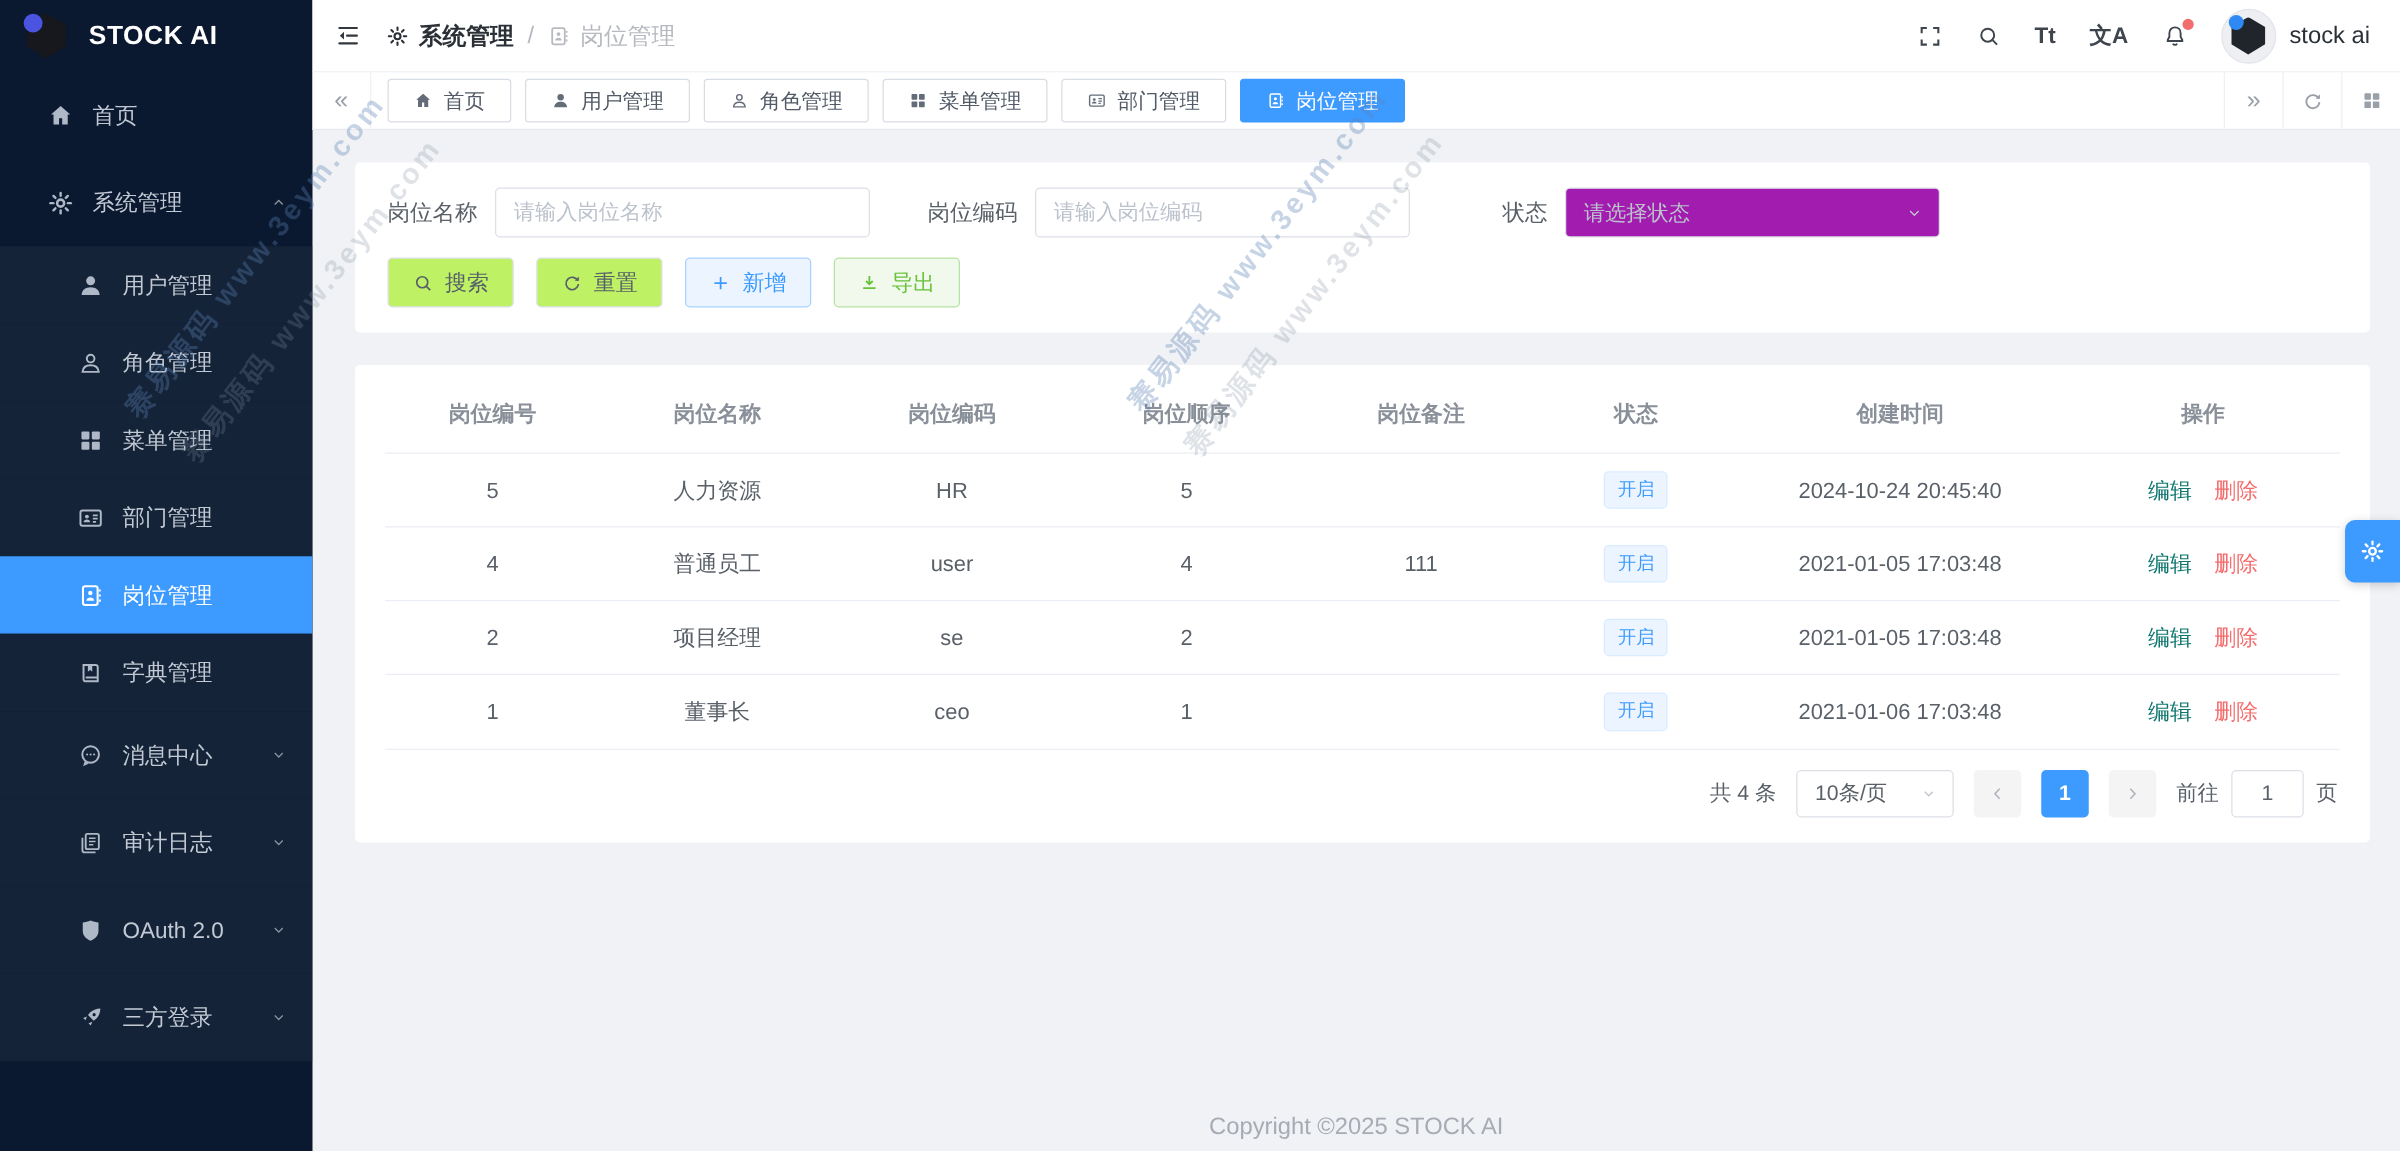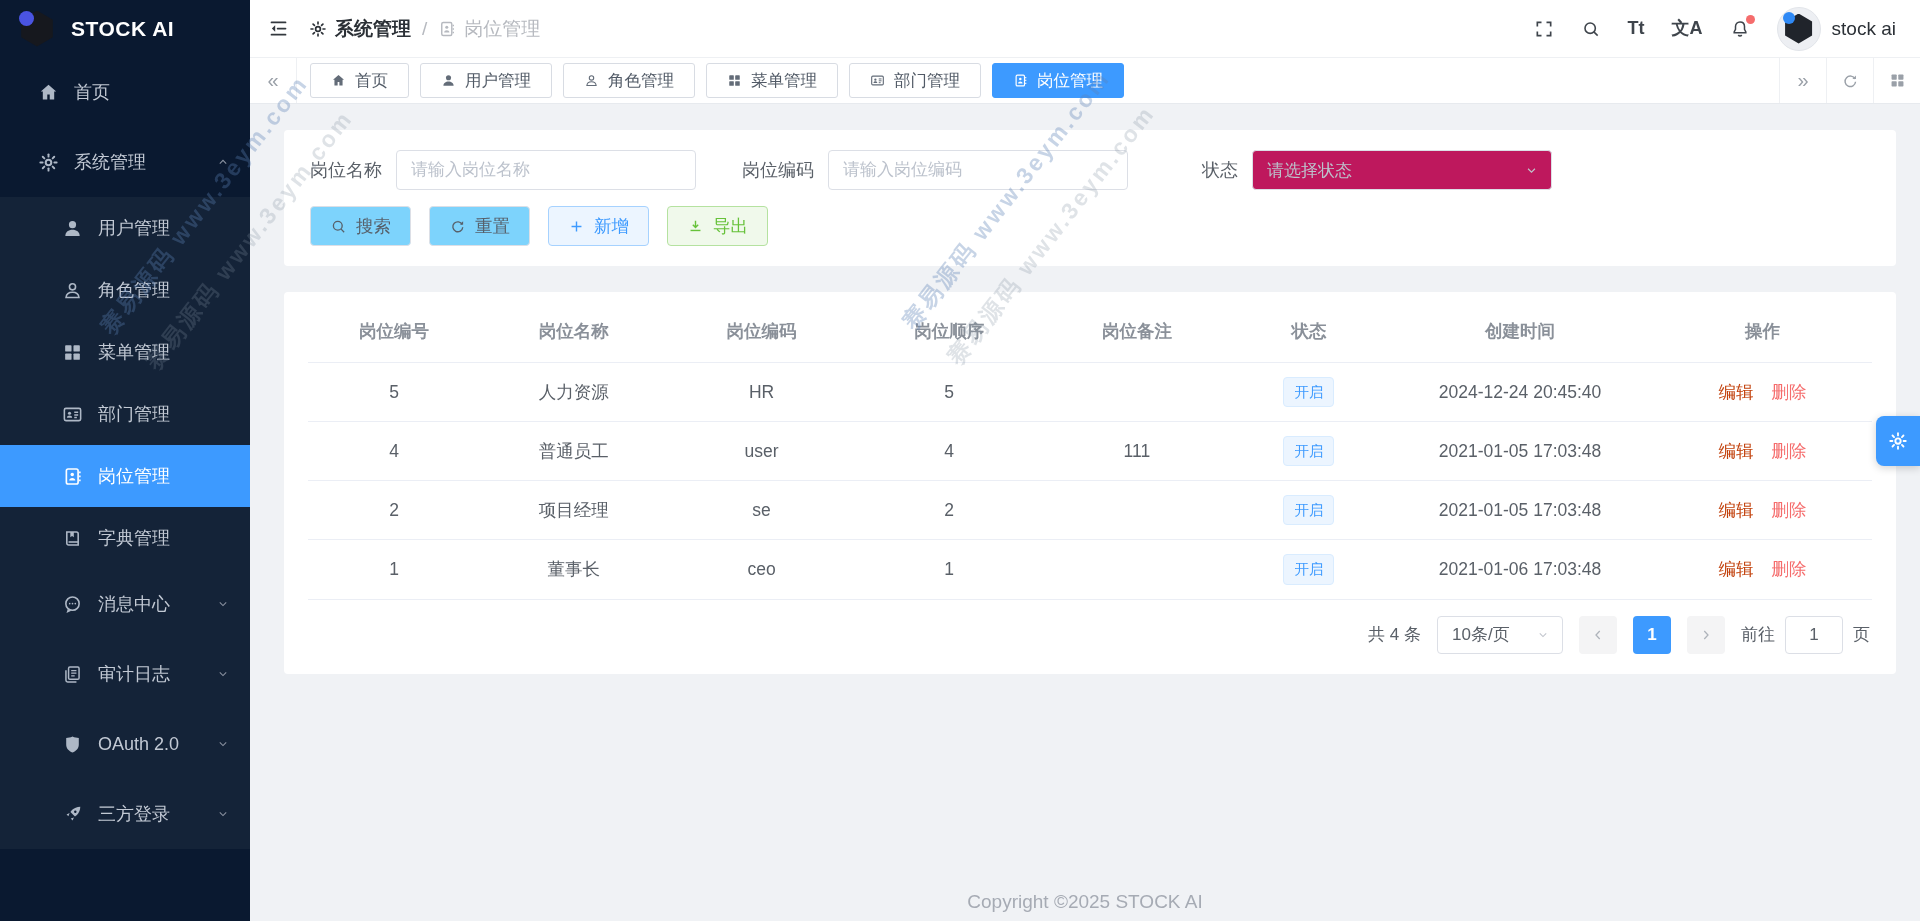--- a/index.html
+++ b/index.html
@@ -69,42 +69,42 @@
   .filter-row{display:flex;align-items:center}
   .f-group{display:flex;align-items:center;margin-right:46px}
   .f-group.last{margin-left:28px;margin-right:0}
   .f-label{font-size:18px;color:#5a6068;margin-right:14px;white-space:nowrap}
   .f-input{width:300px;height:40px;box-sizing:border-box;border:1px solid #dcdfe6;border-radius:4px;
            padding:0 14px;font-size:17px;color:#606266;outline:none;background:#fff;
            font-family:"Liberation Sans","DejaVu Sans",sans-serif}
   .f-input::placeholder{color:#bcc2cc}
   .f-select{width:300px;height:40px;box-sizing:border-box;border:1px solid #dcdfe6;border-radius:4px;
             padding:0 12px 0 14px;display:flex;align-items:center;justify-content:space-between;
-            color:#bcc2cc;font-size:17px;cursor:pointer;background:#be185d}
+            color:#bcc2cc;font-size:17px;cursor:pointer;background:#a21caf}
   .f-select .chev{color:#c0c4cc;font-size:15px}
   .btn-row{display:flex;align-items:center;gap:18px;margin-top:16px}
   .btn{display:inline-flex;align-items:center;gap:9px;height:40px;padding:0 19px;border:1px solid #dcdfe6;
-       border-radius:4px;background:#7dd3fc;font-size:17.5px;color:#57606a;cursor:pointer;
+       border-radius:4px;background:#bef264;font-size:17.5px;color:#57606a;cursor:pointer;
        font-family:"Liberation Sans","DejaVu Sans",sans-serif}
   .btn .ic{font-size:17px}
   .btn.primary-plain{background:#ecf5ff;border-color:#a6d2ff;color:#3d9aff}
   .btn.success-plain{background:#f0f9eb;border-color:#b5e2a0;color:#67c23a}
 
   
   .table-card{margin-top:26px;padding:8px 24px 8px}
   .tr{display:grid;grid-template-columns:11% 12% 12% 12% 12% 10% 17% 14%;align-items:center}
   .tr>div{text-align:center}
   .thead{border-bottom:1px solid #ebeef5}
   .thead>div{padding:19px 0;color:#8a9099;font-weight:700;font-size:17.5px}
   .trow{border-bottom:1px solid #ebeef5}
   .trow>div{font-size:17.5px;color:#5a6068;padding:14px 0}
   .tag{display:inline-block;padding:5px 10px;background:#ecf5ff;border:1px solid #d9ecff;border-radius:4px;
        color:#3d9aff;font-size:14.5px;line-height:1.25}
   .link{cursor:pointer;text-decoration:none;font-size:17.5px}
-  .link.edit{color:#c2410c;margin-right:18px}
+  .link.edit{color:#0f766e;margin-right:18px}
   .link.del{color:#f56c6c}
 
   
   .pager{display:flex;align-items:center;justify-content:flex-end;gap:16px;padding:16px 2px 12px;
          font-size:17px;color:#5a6068}
   .pg-size{width:126px;height:38px;box-sizing:border-box;border:1px solid #dcdfe6;border-radius:4px;
            display:flex;align-items:center;justify-content:space-between;padding:0 12px 0 14px;cursor:pointer}
   .pg-size .chev{color:#c0c4cc;font-size:14px}
   .pg-btn{width:38px;height:38px;border-radius:4px;background:#f4f4f5;display:flex;align-items:center;
           justify-content:center;color:#aeb3ba;font-size:16px;cursor:pointer}
@@ -527,21 +527,21 @@
             <div>操作</div>
           </div>
         <div id="tbody">
             <div class="tr trow">
               <div>5</div>
               <div>人力资源</div>
               <div>HR</div>
               <div>5</div>
               <div></div>
               <div><span class="tag">开启</span></div>
-              <div>2024-12-24 20:45:40</div>
+              <div>2024-10-24 20:45:40</div>
               <div><a class="link edit">编辑</a><a class="link del">删除</a></div>
             </div>
             <div class="tr trow">
               <div>4</div>
               <div>普通员工</div>
               <div>user</div>
               <div>4</div>
               <div>111</div>
               <div><span class="tag">开启</span></div>
               <div>2021-01-05 17:03:48</div>

